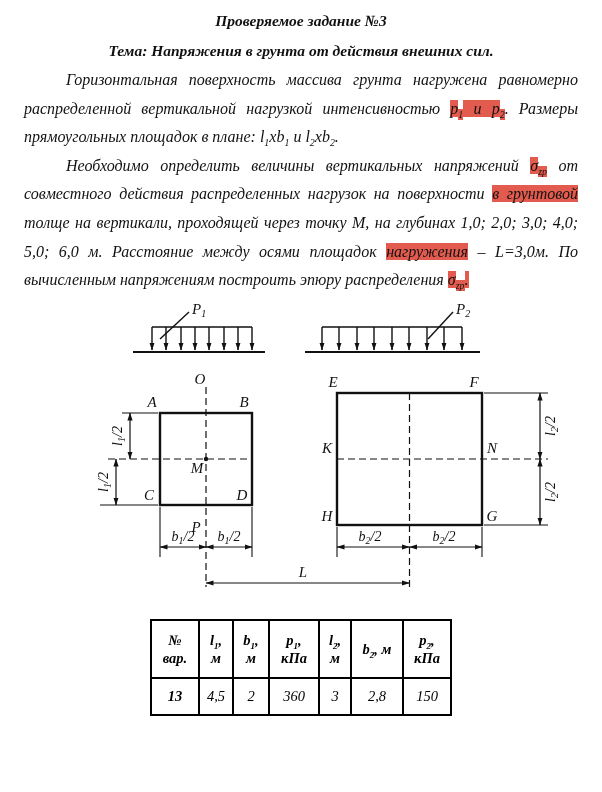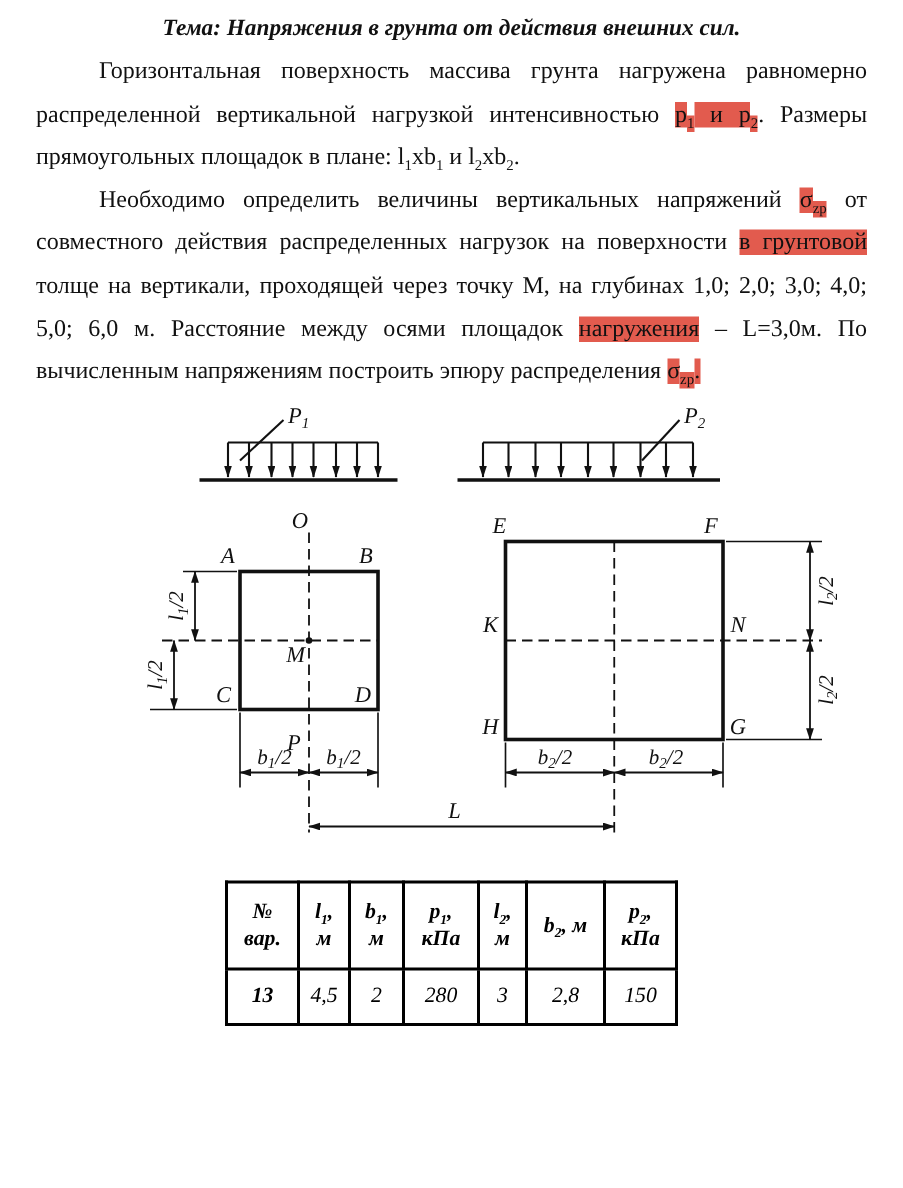--- a/index.html
+++ b/index.html
@@ -21,20 +21,21 @@
     margin:8px 0 0;
     text-align:center;
     font-weight:bold;font-style:italic;
     font-size:15.5px;line-height:22px;
   }
   .body-text{margin-top:4px;}
   .para{
     margin:0 24px;
     text-indent:42px;
     text-align:justify;
+    font-style:italic;
     font-size:16px;
     line-height:28.6px;
   }
   .hl{background:var(--hl,#e25b4e);}
   sub{font-size:0.62em;line-height:0;}
   .diagram{display:block;margin-top:0;}
   .diagram text{
     font-family:"Liberation Serif",serif;
     font-style:italic;fill:#111;
   }
@@ -69,20 +70,21 @@
   .vtable td{font-size:14.5px;height:31px;}
   .vtable td:first-child{font-weight:bold;}
   .w1{width:38px;}.w2{width:24px;}.w3{width:26px;}.w4{width:40px;}
   .w5{width:22px;border-radius:15px;}.w6{width:42px;}.w7{width:38px;}
 </style>
 </head>
 <body>
 
 <div class="page">
 
+  <p class="doc-title">Проверяемое задание №3</p>
   <p class="doc-subtitle">Тема: Напряжения в грунта от действия внешних сил.</p>
 
   <div class="body-text">
     <p class="para"><span>Горизонтальная поверхность массива грунта нагружена равномерно распределенной вертикальной нагрузкой интенсивностью </span><span class="hl">p</span><sub class="hl">1</sub><span class="hl"> и </span><span class="hl">p</span><sub class="hl">2</sub><span>. Размеры прямоугольных площадок в плане: </span><span>l</span><sub>1</sub><span>xb</span><sub>1</sub><span> и </span><span>l</span><sub>2</sub><span>xb</span><sub>2</sub><span>.</span></p>
     <p class="para"><span>Необходимо определить величины вертикальных напряжений </span><span class="hl">σ</span><sub class="hl">zp</sub><span> от совместного действия распределенных нагрузок на поверхности </span><span class="hl">в грунтовой</span><span> толще на вертикали, проходящей через точку М, на глубинах 1,0; 2,0; 3,0; 4,0; 5,0; 6,0 м. Расстояние между осями площадок </span><span class="hl">нагружения</span><span> – L=3,0м. По вычисленным напряжениям построить эпюру распределения </span><span class="hl">σ</span><sub class="hl">zp</sub><span class="hl">.</span></p>
   </div>
 
   <svg class="diagram" width="602" height="300" viewBox="0 0 602 300">
     <defs>
       <marker id="ae" orient="auto" markerUnits="userSpaceOnUse" markerWidth="9" markerHeight="6" refX="7.5" refY="2.6">
@@ -203,21 +205,21 @@
         <th class="w5"><span>l</span><sub>2</sub><span>, м</span></th>
         <th class="w6"><span>b</span><sub>2</sub><span>, м</span></th>
         <th class="w7"><span>p</span><sub>2</sub><span>, кПа</span></th>
       </tr>
     </thead>
     <tbody>
       <tr>
         <td>13</td>
         <td>4,5</td>
         <td>2</td>
-        <td>280</td>
+        <td>360</td>
         <td>3</td>
         <td>2,8</td>
         <td>150</td>
       </tr>
     </tbody>
   </table>
 
 </div>
 
 </body></html>

